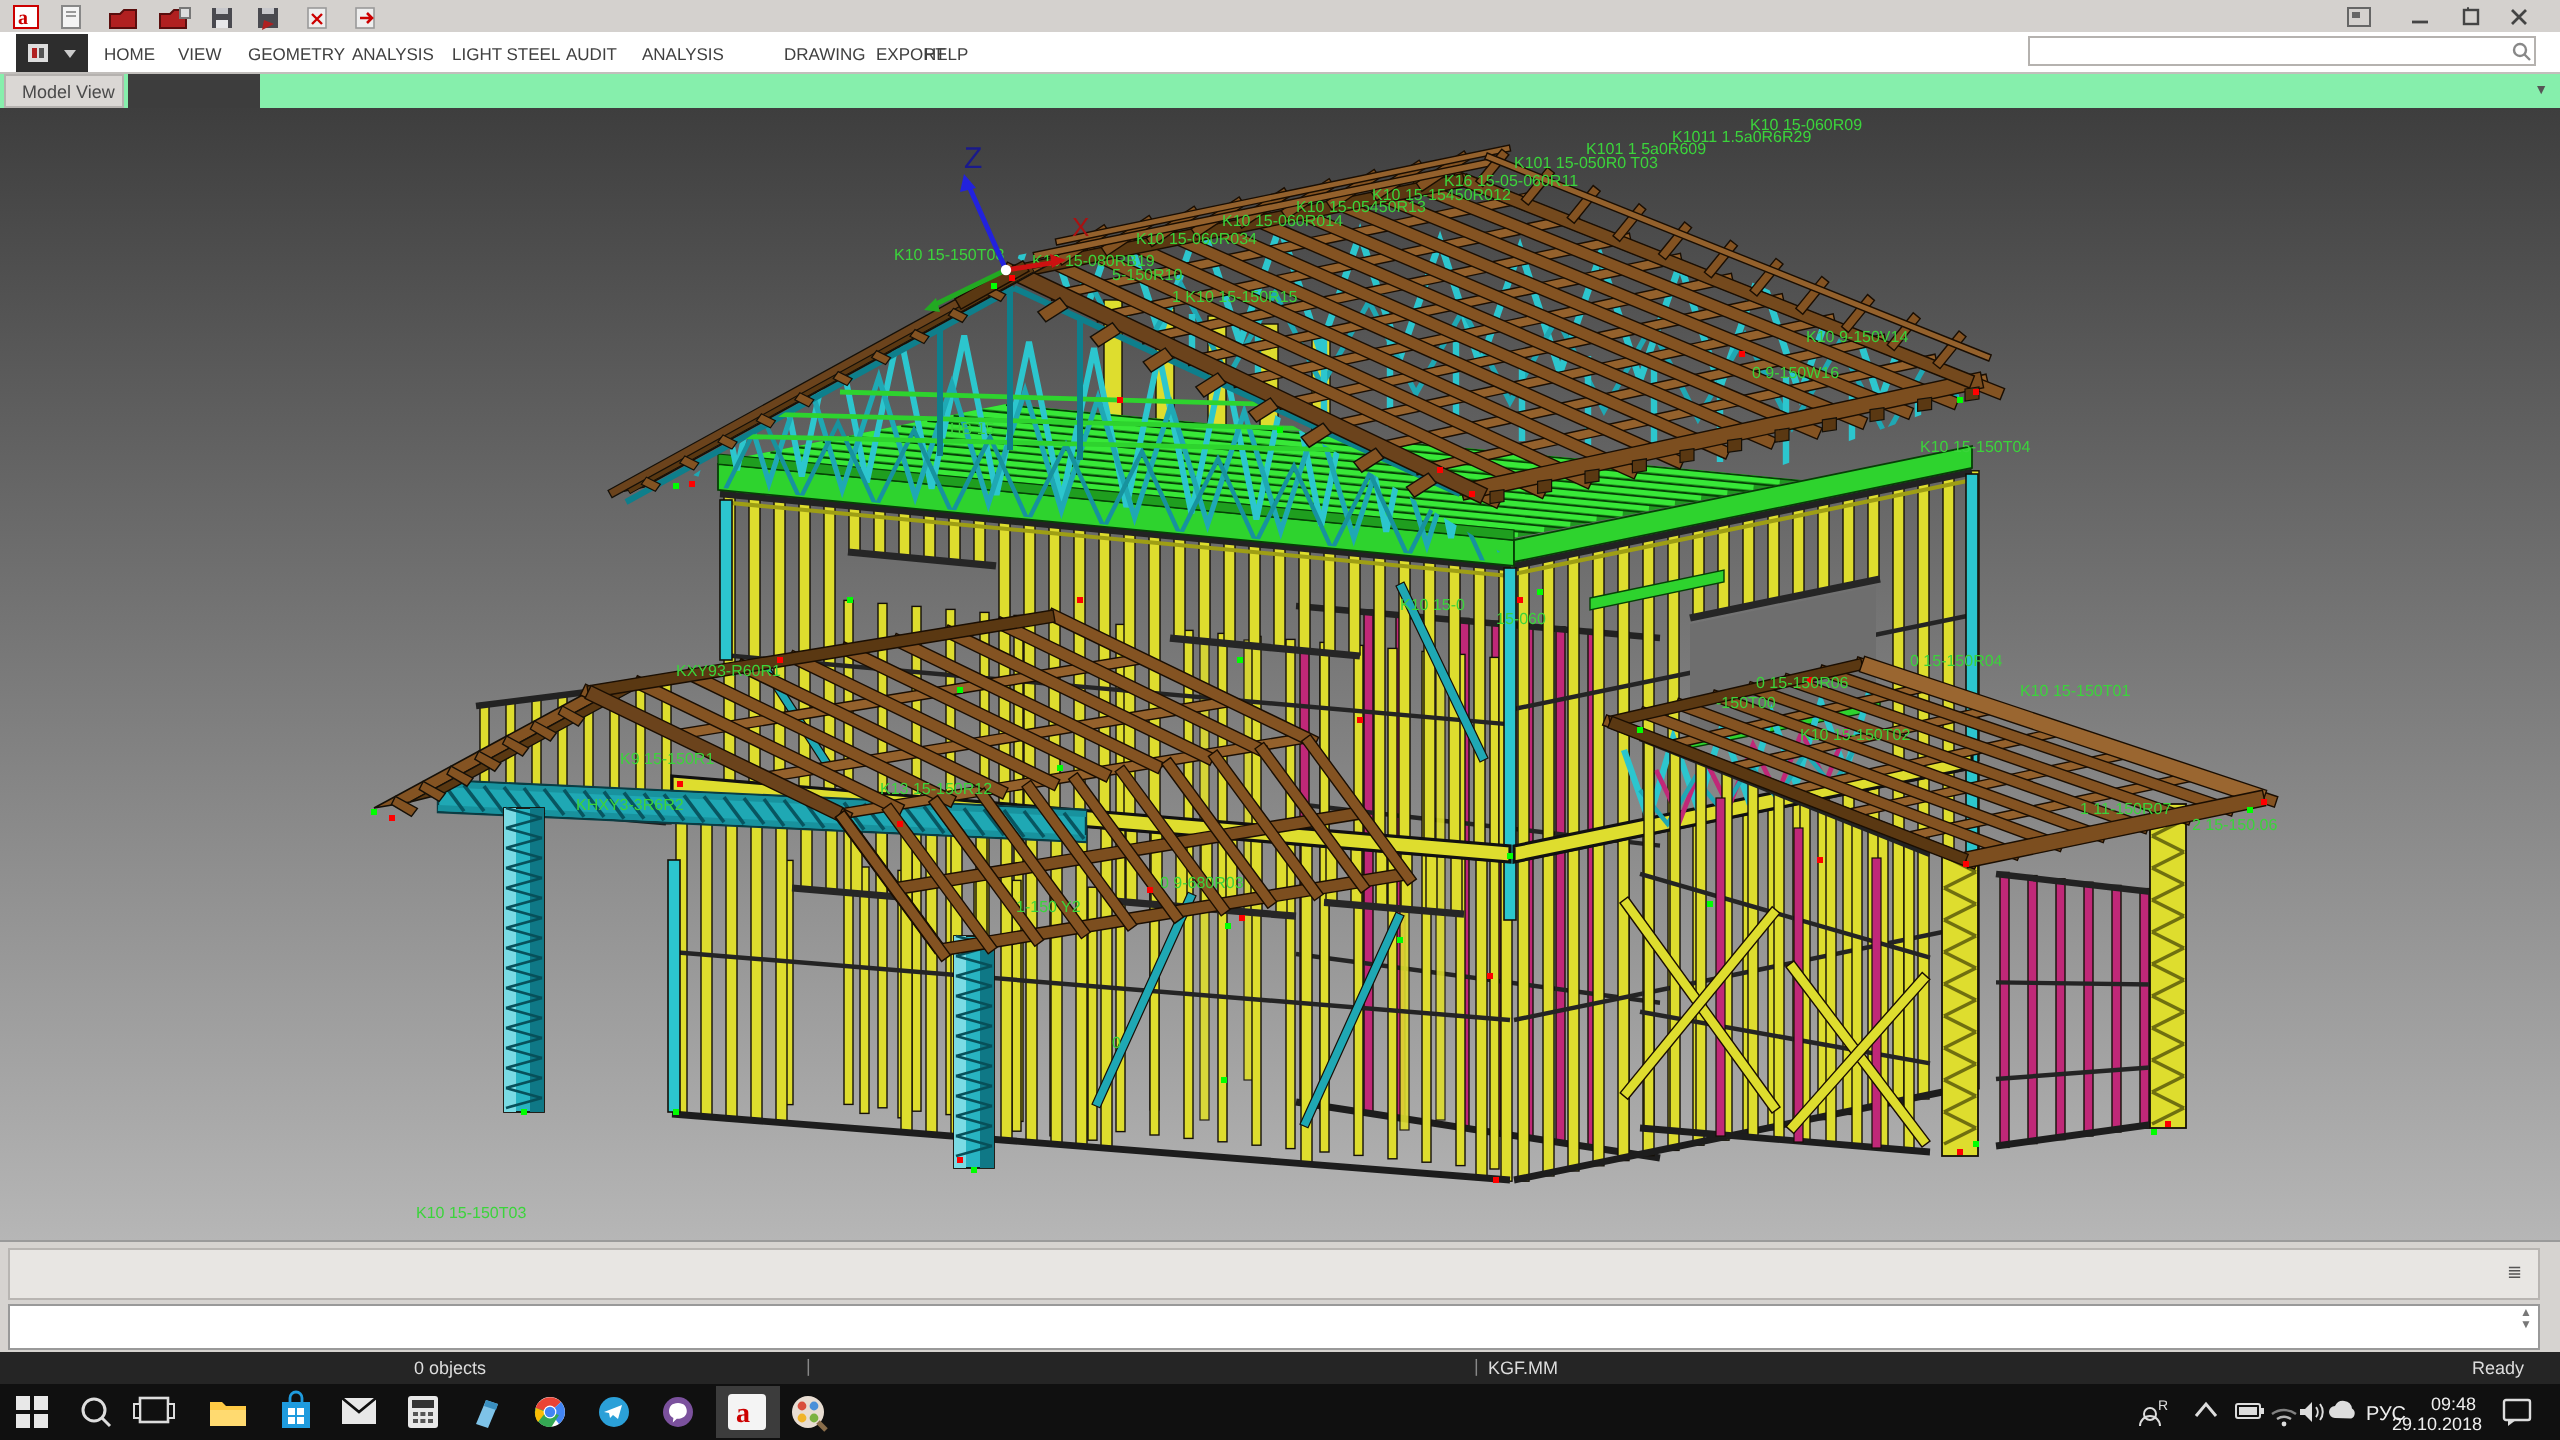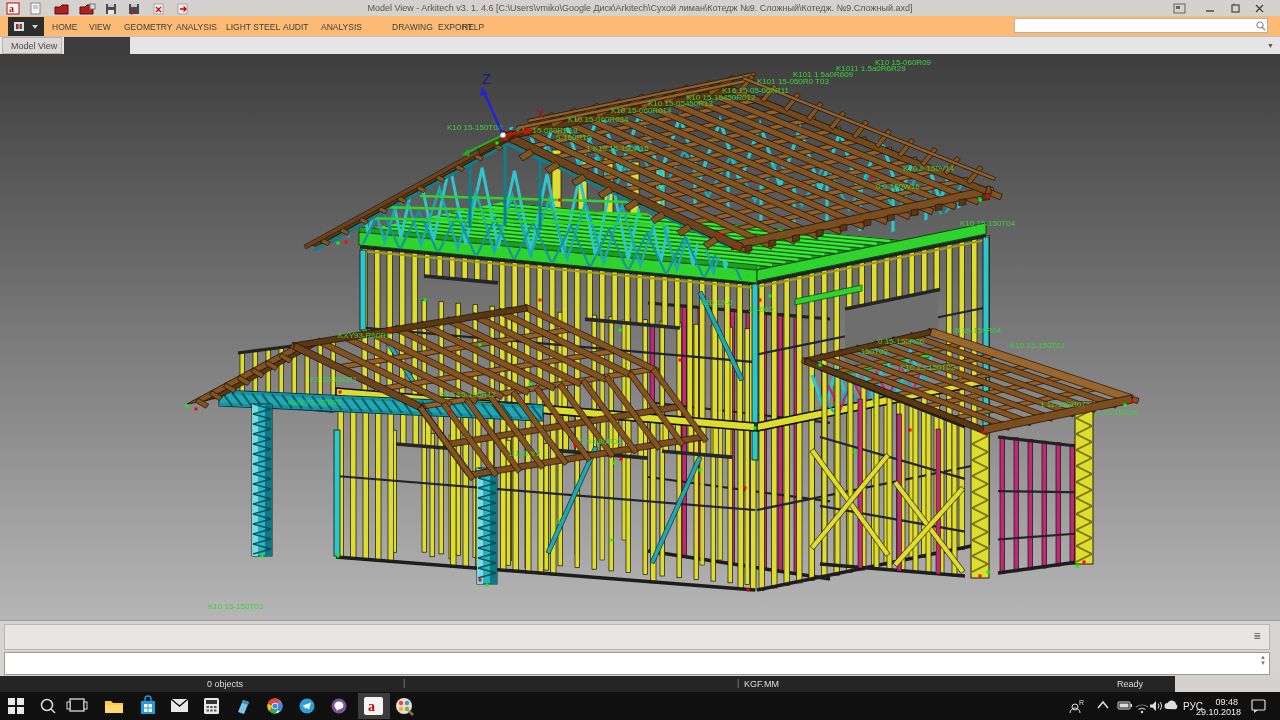--- a/index.html
+++ b/index.html
@@ -1,27 +1,27 @@
 <!DOCTYPE html>
 <html><head><meta charset="utf-8"><style>
 *{margin:0;padding:0;box-sizing:border-box}
 body{width:1280px;height:720px;font-family:"Liberation Sans",sans-serif;overflow:hidden;background:#d4d1ce;position:relative}
 .titlebar{position:absolute;left:0;top:0;width:1280px;height:16px;background:#d4d1ce;font-size:9px;color:#555}
 .title-text{position:absolute;left:50%;transform:translateX(-50%);top:3px;white-space:nowrap}
-.menubar{position:absolute;left:0;top:16px;width:1280px;height:21px;background:#fdba74;border-bottom:1px solid #c2bfbc}
+.menubar{position:absolute;left:0;top:16px;width:1280px;height:21px;background:#ffffff;border-bottom:1px solid #c2bfbc}
 .menubtn{position:absolute;left:8px;top:1px;width:36px;height:19px;background:#2d2d2d}
 .menu-item{position:absolute;top:6px;font-size:8.5px;color:#404040}
-.tabbar{position:absolute;left:0;top:37px;width:1280px;height:17px;background:#e5e5e5}
+.tabbar{position:absolute;left:0;top:37px;width:1280px;height:17px;background:#86efac}
 .tab1{position:absolute;left:2px;top:0;width:60px;height:17px;background:#dad7d4;border:1px solid #b5b2af;font-size:9px;color:#4a4a4a;padding:3px 0 0 8px;white-space:nowrap}
 .tab2{position:absolute;left:64px;top:0;width:66px;height:17px;background:#3d3d3d;font-size:9px;color:#eee;padding:20px 0 0 8px;white-space:nowrap}
 .viewport{position:absolute;left:0;top:54px;width:1280px;height:566px}
 .bpanel{position:absolute;left:0;top:620px;width:1280px;height:56px;background:#d6d3d0;border-top:1px solid #9a9a9a}
 .brow1{position:absolute;left:4px;top:3px;width:1266px;height:26px;background:#e8e6e3;border:1px solid #b8b5b2}
 .brow2{position:absolute;left:4px;top:31px;width:1266px;height:23px;background:#ffffff;border:1px solid #999}
-.statusbar{position:absolute;left:0;top:676px;width:1175px;height:16px;background:#252525;color:#ddd;font-size:9px}
+.statusbar{position:absolute;left:0;top:676px;width:1280px;height:16px;background:#252525;color:#ddd;font-size:9px}
 .taskbar{position:absolute;left:0;top:692px;width:1280px;height:28px;background:#101010}
 </style></head><body>
 
 <div class="titlebar">
  <svg width="200" height="16" style="position:absolute;left:0;top:0">
   <rect x="7" y="3" width="12" height="11" fill="#fff" stroke="#c00" stroke-width="1"></rect>
   <text x="9" y="12" font-size="10" fill="#c00" font-weight="bold" font-family="Liberation Serif,serif">a</text>
   <rect x="31" y="3" width="9" height="11" fill="#f4f4f4" stroke="#888"></rect>
       <line x1="33" y1="6" x2="38" y2="6" stroke="#999"></line>
       <line x1="33" y1="8" x2="38" y2="8" stroke="#999"></line>
@@ -32,21 +32,20 @@
       <rect x="108" y="4" width="6" height="3" fill="#c8c8cc"></rect>
       <rect x="108" y="10" width="6" height="4" fill="#e8e8ea"></rect>
   <rect x="129" y="4" width="10" height="10" fill="#4a4a50"></rect>
       <rect x="131" y="4" width="6" height="3" fill="#c8c8cc"></rect>
       <path d="M132 10 l5 2 l-6 3 z" fill="#b02020"></path>
   <rect x="154" y="4" width="9" height="10" fill="#eee" stroke="#999" stroke-width="0.8"></rect>
       <path d="M156 7 l5 5 M161 7 l-5 5" stroke="#c00" stroke-width="1.2"></path>
   <rect x="178" y="4" width="9" height="10" fill="#eee" stroke="#999" stroke-width="0.8"></rect>
       <path d="M180 9 h6 m-2.5 -2.5 l2.5 2.5 l-2.5 2.5" stroke="#c00" stroke-width="1.3" fill="none"></path>
  </svg>
- <span class="title-text">Model View - Arkitech v3. 1. 4.6 [C:\Users\vmiko\Google Диск\Arkitech\Сухой лиман\Котедж №9. Сложный\Котедж. №9.Сложный.axd]</span>
  <svg width="100" height="14" style="position:absolute;right:8px;top:2px">
   <rect x="2" y="2" width="11" height="9" fill="none" stroke="#666"></rect>
       <rect x="4" y="4" width="4" height="3" fill="#666"></rect>
   <line x1="34" y1="9" x2="42" y2="9" stroke="#444" stroke-width="1.4"></line>
   <rect x="60" y="3" width="7" height="7" fill="none" stroke="#444" stroke-width="1.2"></rect>
       <line x1="62" y1="3" x2="62" y2="1.6" stroke="#444"></line>
   <path d="M84 3 l7 7 M91 3 l-7 7" stroke="#444" stroke-width="1.4"></path>
  </svg>
 </div>
 
@@ -762,21 +761,21 @@
  <div class="brow2">
       <span style="position:absolute;right:3px;top:1px;font-size:6px;color:#777">▲<br>▼</span>
     </div>
 </div>
 
 <div class="statusbar">
  <span style="position:absolute;left:207px;top:3px">0 objects</span>
  <span style="position:absolute;left:403px;top:2px;color:#888">|</span>
  <span style="position:absolute;left:737px;top:2px;color:#888">|</span>
  <span style="position:absolute;left:744px;top:3px">KGF.MM</span>
- <span style="position:absolute;right:32px;top:3px">Ready</span>
+ <span style="position:absolute;right:18px;top:3px">Ready</span>
 </div>
 
 <div class="taskbar">
 <svg width="1280" height="28">
  <g transform="translate(8,6)">
         <rect width="7" height="7" fill="#e8e8e8"></rect>
         <rect x="9" width="7" height="7" fill="#e8e8e8"></rect>
         <rect y="9" width="7" height="7" fill="#e8e8e8"></rect>
         <rect x="9" y="9" width="7" height="7" fill="#e8e8e8"></rect>
       </g>

